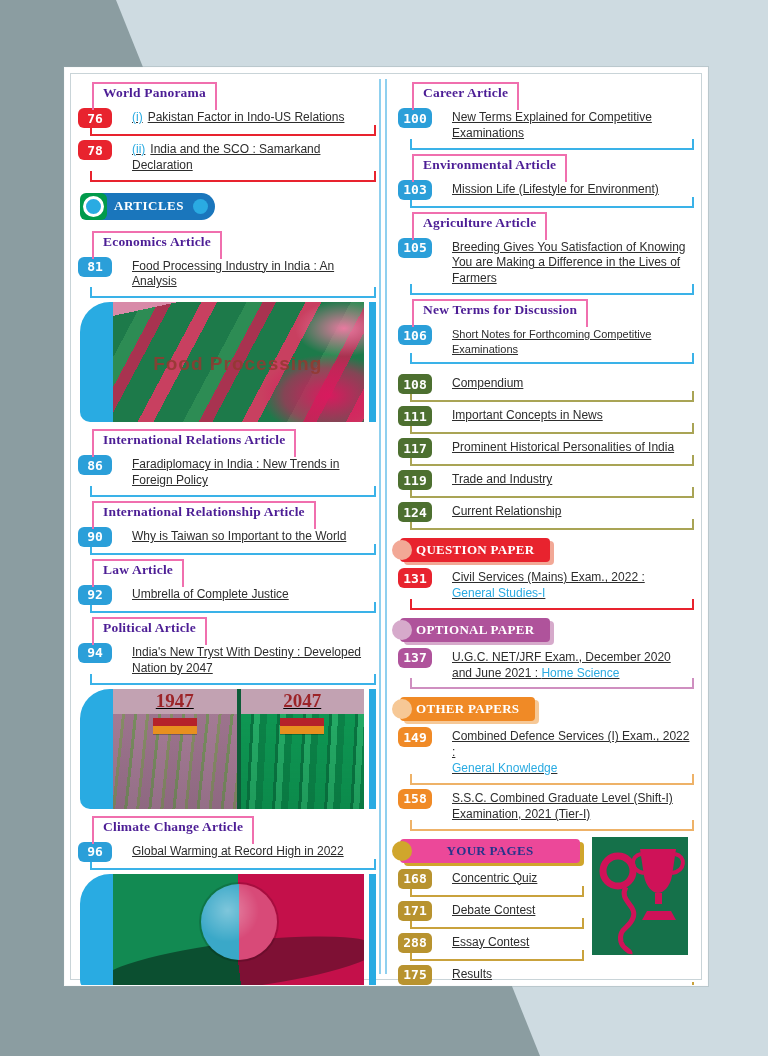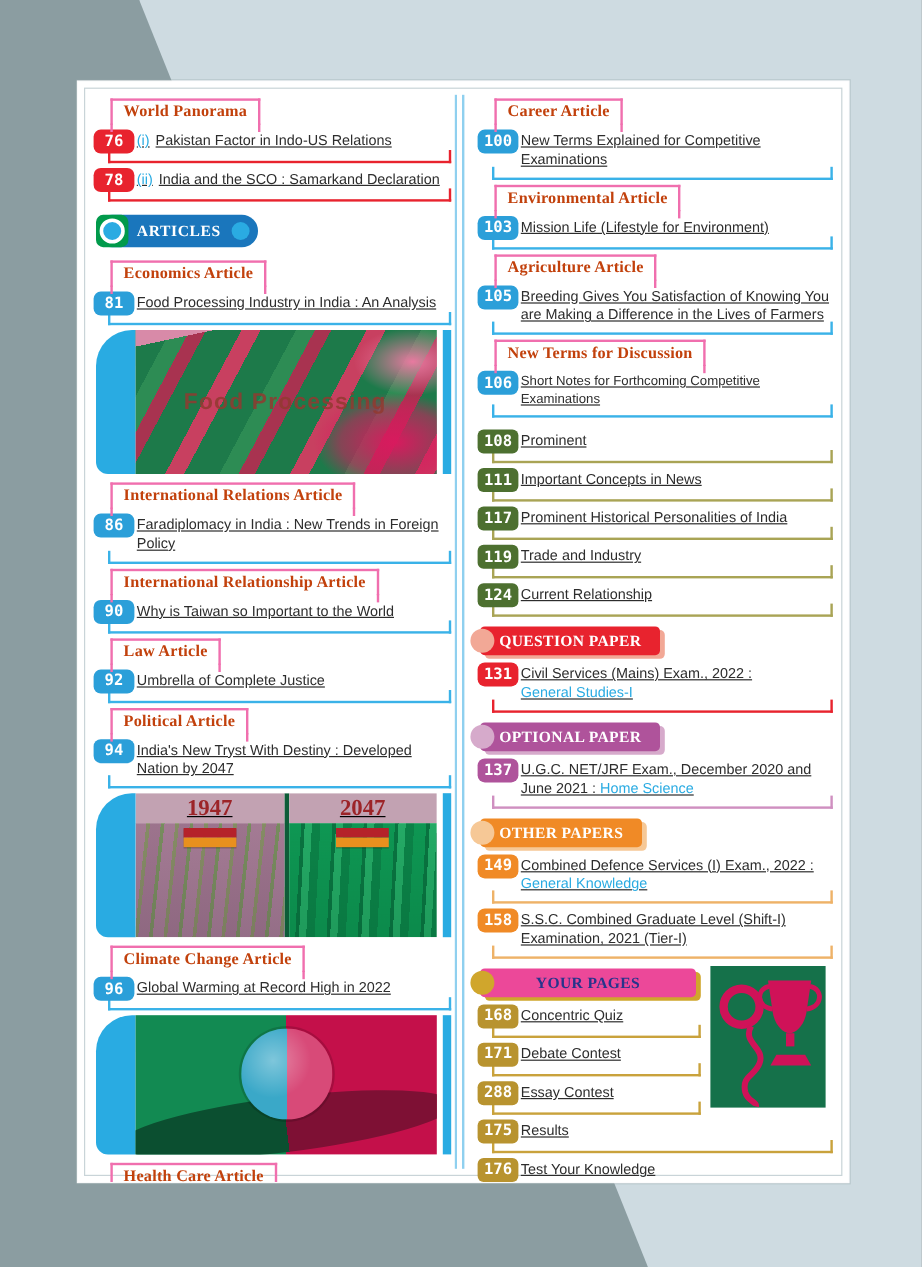--- a/index.html
+++ b/index.html
@@ -24,30 +24,30 @@
   .divider{
     width:8px;align-self:stretch;margin:0 3px;
     background:linear-gradient(90deg,#8fd0ef 0 2px,transparent 2px 6px,#8fd0ef 6px 8px);
   }
 
   
   .hwrap{margin:3px 0 4px 14px;}
   .h{
     display:inline-block;position:relative;
     border:2px solid #f06fae;border-bottom:0;
-    padding:1px 9px 3px;color:#c2410c;font-weight:700;font-size:13.5px;
+    padding:1px 9px 3px;color:#4c1d95;font-weight:700;font-size:13.5px;
     font-family:"Liberation Serif", serif;letter-spacing:.2px;
   }
   .h::before,.h::after{content:"";position:absolute;bottom:-6px;height:7px;width:0;}
   .h::before{left:-2px;border-left:2px solid #f06fae;}
   .h::after{right:-2px;border-right:2px solid #f06fae;}
 
   
   .item{margin-bottom:4px;}
-  .row{display:flex;align-items:flex-start;gap:2px;min-height:19px;}
+  .row{display:flex;align-items:flex-start;gap:20px;min-height:19px;}
   .badge{
     min-width:26px;height:20px;padding:0 4px;border-radius:6px;
     display:inline-flex;align-items:center;justify-content:center;
     color:#fff;font-weight:700;font-size:13px;flex:0 0 auto;
     font-family:"DejaVu Sans Mono", monospace;
   }
   .txt{font-size:12px;color:#2d2d2d;line-height:1.32;padding-top:2px;text-decoration:underline;}
   .prefix{color:#2aabe2;margin-right:5px;}
   .link{color:#2aabe2;}
   .link.block{display:block;}
@@ -304,21 +304,21 @@
           <span class="txt" style="font-size:11px">Short Notes for Forthcoming Competitive Examinations</span>
         </div>
         <div class="rule blue"></div>
       </div>
 
       <div style="height:6px"></div>
 
       <div class="item">
         <div class="row">
           <span class="badge olive">108</span>
-          <span class="txt">Prominent</span>
+          <span class="txt">Compendium</span>
         </div>
         <div class="rule olive"></div>
       </div>
       <div class="item">
         <div class="row">
           <span class="badge olive">111</span>
           <span class="txt">Important Concepts in News</span>
         </div>
         <div class="rule olive"></div>
       </div>

